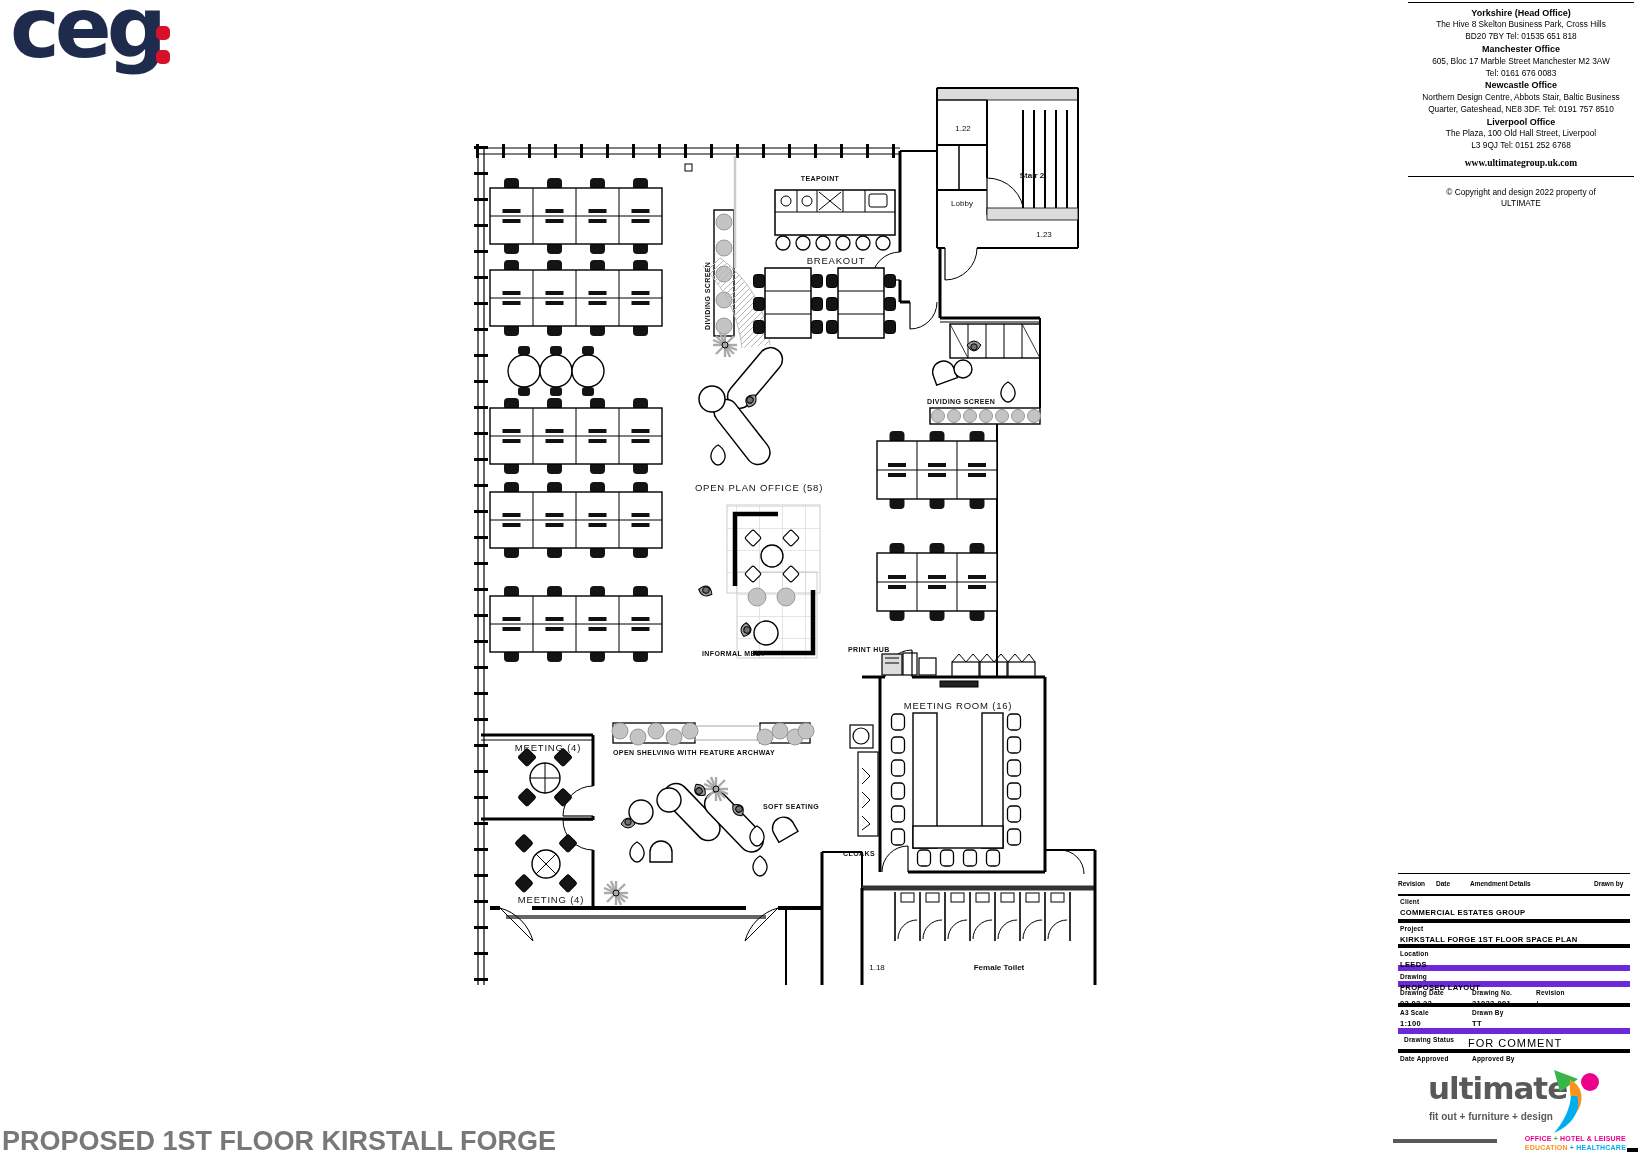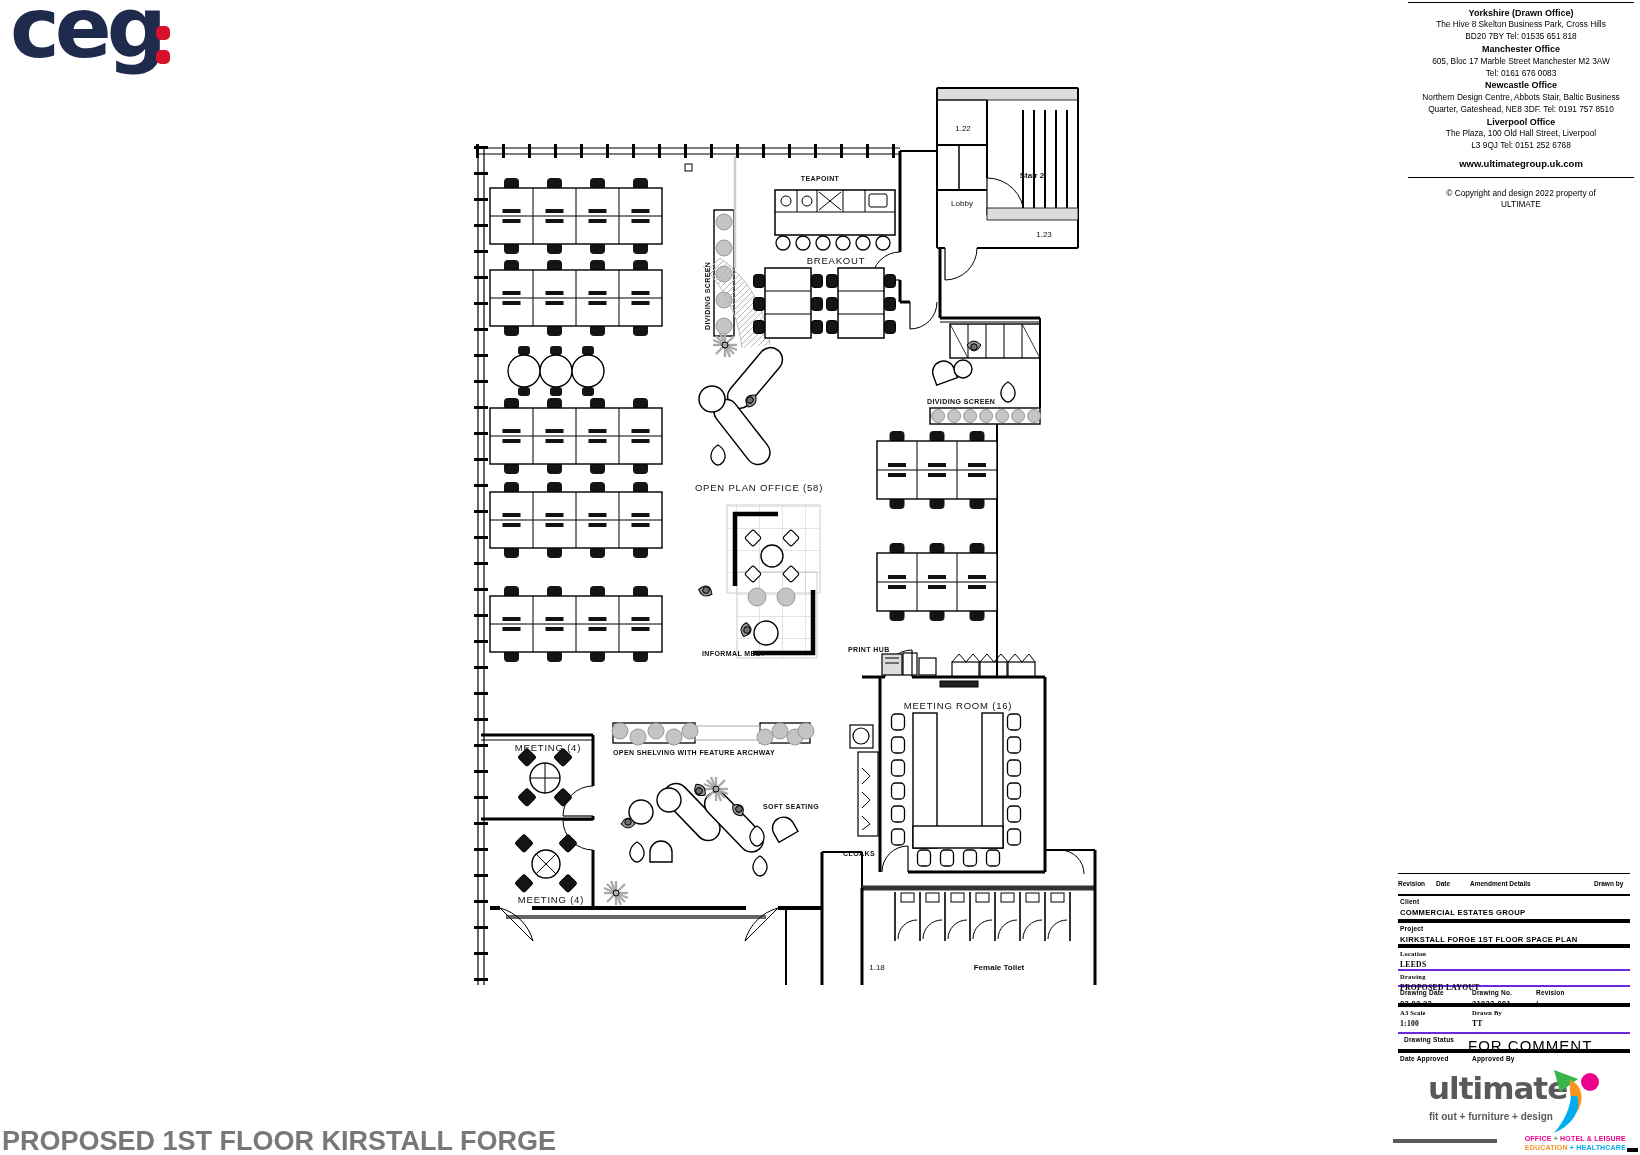--- a/index.html
+++ b/index.html
@@ -11,39 +11,39 @@
   .ceg .txt{font-family:"DejaVu Sans",sans-serif;font-weight:bold;font-size:84px;
             letter-spacing:-5px;color:#1e2b4d;line-height:1;}
   .ceg .dot{position:absolute;width:14px;height:14px;border-radius:5px;background:#d8112a;}
   .dot1{left:146px;top:40px;} .dot2{left:146px;top:64px;}
 
   
   .addr{position:absolute;left:1408px;top:2px;width:226px;text-align:center;
         border-top:1px solid #000;padding-top:4px;}
   .addr .oname{font-size:9px;font-weight:bold;line-height:12.4px;}
   .addr .oline{font-size:8.3px;line-height:11.9px;}
-  .addr .web{font-size:9.5px;font-weight:bold;margin-top:6px;}
+  .addr .web{font-size:9.5px;font-weight:bold;margin-top:6px;font-family:Liberation Serif, serif;}
   .addr .crule{border-top:1px solid #000;margin-top:8px;padding-top:10px;}
   .addr .copy{font-size:8.3px;line-height:11px;}
 
   
   .tb{position:absolute;left:1398px;top:873px;width:232px;border-top:1px solid #000;}
   .tb .hd{display:flex;height:22px;border-bottom:2px solid #000;font-size:6.5px;
           font-weight:bold;padding-top:6px;box-sizing:border-box;}
   .tb .hd span:nth-child(1){width:38px;} .tb .hd span:nth-child(2){width:34px;}
   .tb .hd span:nth-child(3){flex:1;} .tb .hd span:nth-child(4){width:36px;}
   .tbrow{box-sizing:border-box;padding:2px 0 0 2px;}
   .lbl{font-size:6.5px;font-weight:bold;letter-spacing:.2px;}
   .val{font-size:7.6px;font-weight:bold;letter-spacing:.3px;margin-top:3px;}
-  .b1{border-bottom:4px solid #000000;} .b2{border-bottom:2px solid #6d28d9;font-family:Liberation Serif, serif;}
+  .b1{border-bottom:4px solid #000000;} .b2{border-bottom:6px solid #6d28d9;}
   .r-client{height:27px;} .r-project{height:25px;} .r-loc{height:23px;} .r-drw{height:16px;}
   .cols{display:flex;} .c1{width:72px;} .c2{width:64px;} .c3{flex:1;}
   .r-date{height:20px;} .r-scale{height:27px;}
   .r-status{height:19px;position:relative;}
-  .status-big{position:absolute;left:70px;top:3px;font-size:15px;letter-spacing:1px;}
+  .status-big{position:absolute;left:70px;top:3px;font-size:11px;letter-spacing:1px;}
   .r-appr{height:20px;}
 
   
   .ult{position:absolute;left:1398px;top:1068px;width:240px;height:87px;}
   .ult .name{position:absolute;left:30px;top:2px;font-size:31px;font-weight:bold;
              color:#58595b;letter-spacing:-1px;font-family:"DejaVu Sans",sans-serif;}
   .ult .tag{position:absolute;left:31px;top:43px;font-size:10px;font-weight:bold;color:#58595b;}
   .sect{position:absolute;left:1506px;top:1135px;width:120px;text-align:right;
         font-size:7px;font-weight:800;line-height:8.5px;letter-spacing:.2px;}
   .graybar{position:absolute;left:1393px;top:1139px;width:104px;height:4px;background:#58595b;}
@@ -64,21 +64,21 @@
 
 <div id="page">
 
   <div class="ceg">
     <span class="txt">ceg</span>
     <div class="dot dot1"></div>
     <div class="dot dot2"></div>
   </div>
 
   <div class="addr">
-    <div class="oname">Yorkshire (Drawn Office)</div>
+    <div class="oname">Yorkshire (Head Office)</div>
     <div class="oline">The Hive 8 Skelton Business Park, Cross Hills</div>
     <div class="oline">BD20 7BY Tel: 01535 651 818</div>
     <div class="oname">Manchester Office</div>
     <div class="oline">605, Bloc 17 Marble Street Manchester M2 3AW</div>
     <div class="oline">Tel: 0161 676 0083</div>
     <div class="oname">Newcastle Office</div>
     <div class="oline">Northern Design Centre, Abbots Stair, Baltic Business</div>
     <div class="oline">Quarter, Gateshead, NE8 3DF. Tel: 0191 757 8510</div>
     <div class="oname">Liverpool Office</div>
     <div class="oline">The Plaza, 100 Old Hall Street, Liverpool</div>

